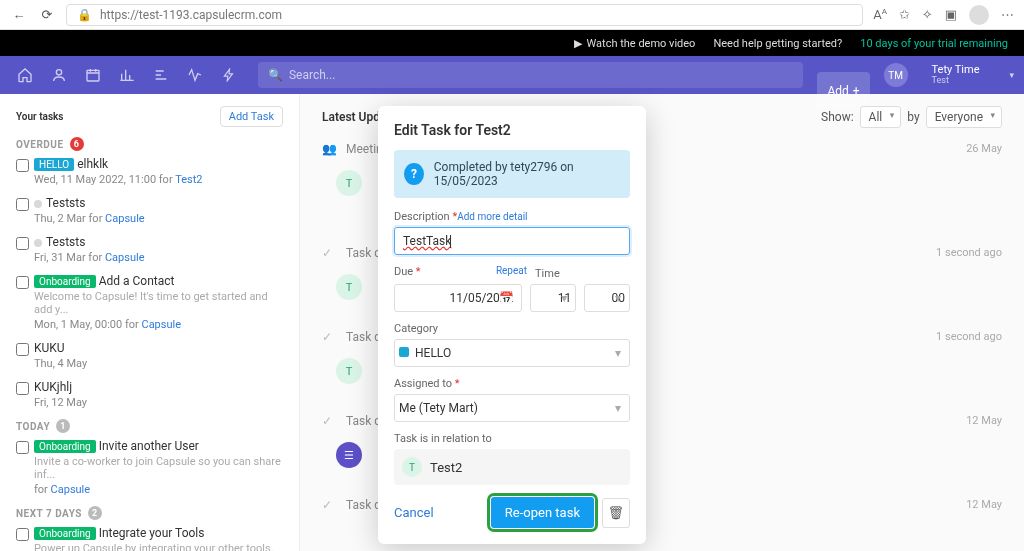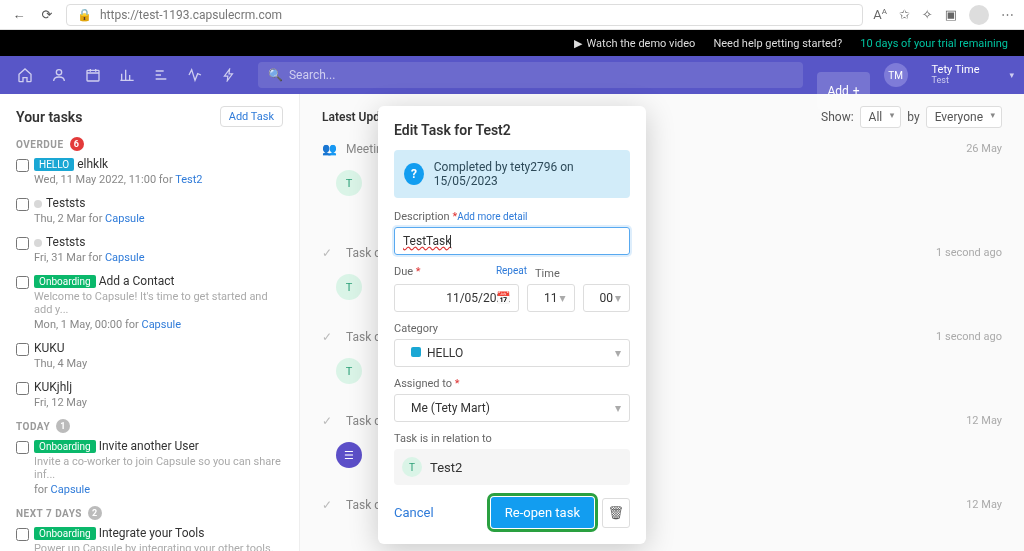--- a/index.html
+++ b/index.html
@@ -28,21 +28,21 @@
   .user-info { display:flex; flex-direction:column; line-height:1.1; }
   .user-info .name{ font-size:11px; }
   .user-info .sub{ font-size:9px; color:#cfcef0;}
 
   
   .content { display:flex; height: calc(551px - 30px - 26px - 38px); background:#fafafa;}
   .side { width:300px; border-right:1px solid #eee; background:#fff; padding:12px 16px; overflow:hidden;}
   .main { flex:1; padding:12px 22px; position:relative;}
 
   .side-head{ display:flex; justify-content:space-between; align-items:center; margin-bottom:10px;}
-  .side-head h2{ font-size:14px; font-weight:600;}
+  .side-head h2{ font-size:10px; font-weight:600;}
   .add-task-btn{ border:1px solid #ddd; border-radius:4px; padding:3px 8px; font-size:11px; color:#2f7bd9; background:#fff;}
 
   .section-label{ color:#9a9a9a; font-size:10px; font-weight:700; letter-spacing:.5px; display:flex; align-items:center; gap:6px; margin:10px 0 6px;}
   .count-badge{ background:#e33a3a; color:#fff; border-radius:50%; width:14px; height:14px; font-size:9px; display:inline-flex; align-items:center; justify-content:center;}
   .count-badge.gray{ background:#bbb;}
 
   .task-item{ margin:6px 0 10px; padding-left:18px; position:relative; }
   .task-item input[type=checkbox]{ position:absolute; left:0; top:2px; }
   .task-title{ font-size:12px; color:#333; }
   .task-sub{ font-size:11px; color:#888; margin-top:2px;}
@@ -75,21 +75,21 @@
 
   .field-label{ font-size:11px; color:#666; margin-bottom:4px; display:flex; justify-content:flex-start; align-items:center;}
   .req{ color:#d33;}
   .more-detail{ color:#2f7bd9; font-size:10px;}
   .text-input{ width:100%; border:1px solid #58a9f0; border-radius:3px; padding:6px 8px; font-size:12px; margin-bottom:10px; outline:none; box-shadow:0 0 0 2px rgba(88,169,240,.2);}
   .plain-input{ width:100%; border:1px solid #ddd; border-radius:3px; padding:6px 8px; font-size:12px; background:#fff;}
   .row{ display:flex; gap:8px; margin-bottom:10px;}
   .col{ flex:1;text-align:right; }
   .date-wrap{ position:relative;}
   .date-wrap .cal{ position:absolute; right:8px; top:7px; color:#888; font-size:12px;}
-  .sel-input{ border:1px solid #ddd; border-radius:3px; padding:6px 16px; font-size:12px; background:#fff; position:relative;}
+  .sel-input{ border:1px solid #ddd; border-radius:3px; padding:6px 4px; font-size:12px; background:#fff; position:relative;}
   .sel-input::after{ content:"▾"; position:absolute; right:8px; color:#aaa;}
   .cat-chip{ width:10px; height:10px; background:#1aa7d4; display:inline-block; border-radius:2px; margin-right:6px;}
   .relation-box{ background:#f5f5f5; border-radius:4px; padding:8px; display:flex; align-items:center; gap:8px; margin-bottom:12px;}
   .relation-box .av{ width:20px; height:20px; border-radius:50%; background:#daf4e7; color:#2a9f76; font-size:10px; display:flex; align-items:center; justify-content:center;}
   .modal-actions{ display:flex; align-items:center; justify-content:space-between; }
   .cancel-link{ color:#2f7bd9; font-size:13px;}
   .actions-right{ display:flex; align-items:center; gap:8px;}
   .reopen-btn{ background:#129df0; color:#fff; border:none; padding:8px 14px; border-radius:3px; font-size:13px; outline:3px solid #2aa040; outline-offset:1px;}
   .trash-btn{ width:28px; height:30px; border:1px solid #ddd; border-radius:3px; display:flex; align-items:center; justify-content:center; color:#555;}
   .underline-red{ text-decoration: underline wavy #d33;}

